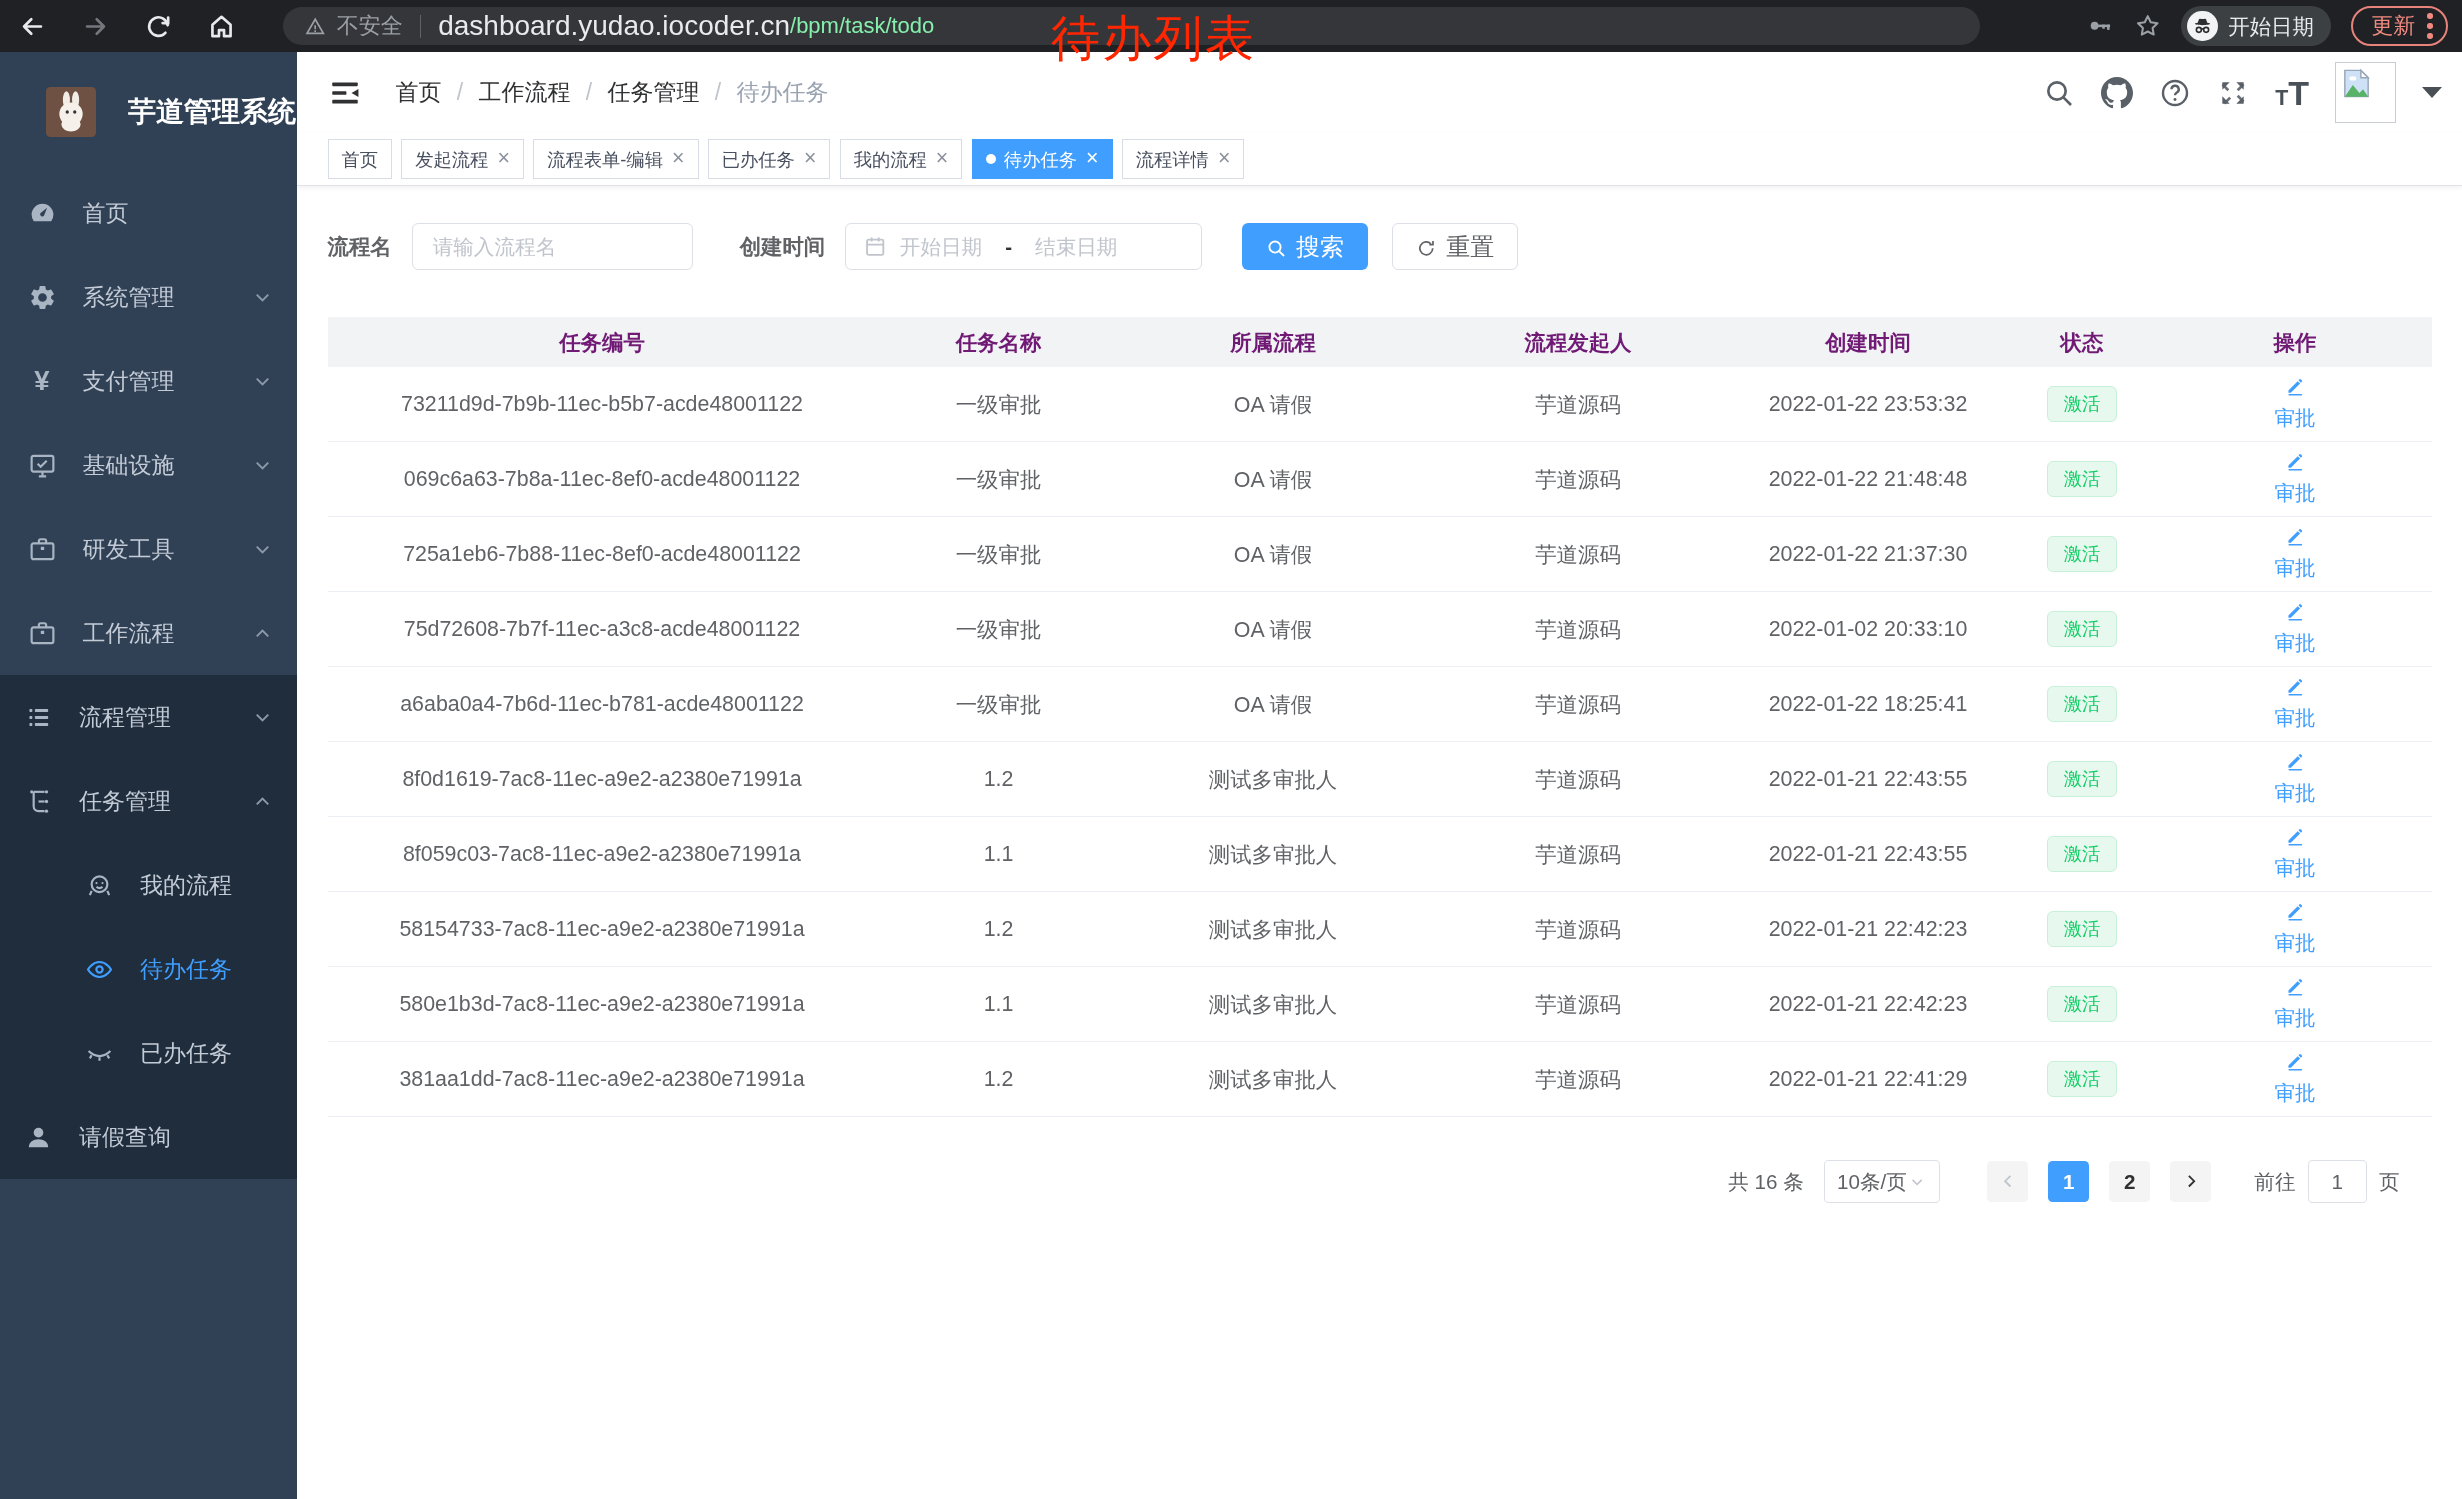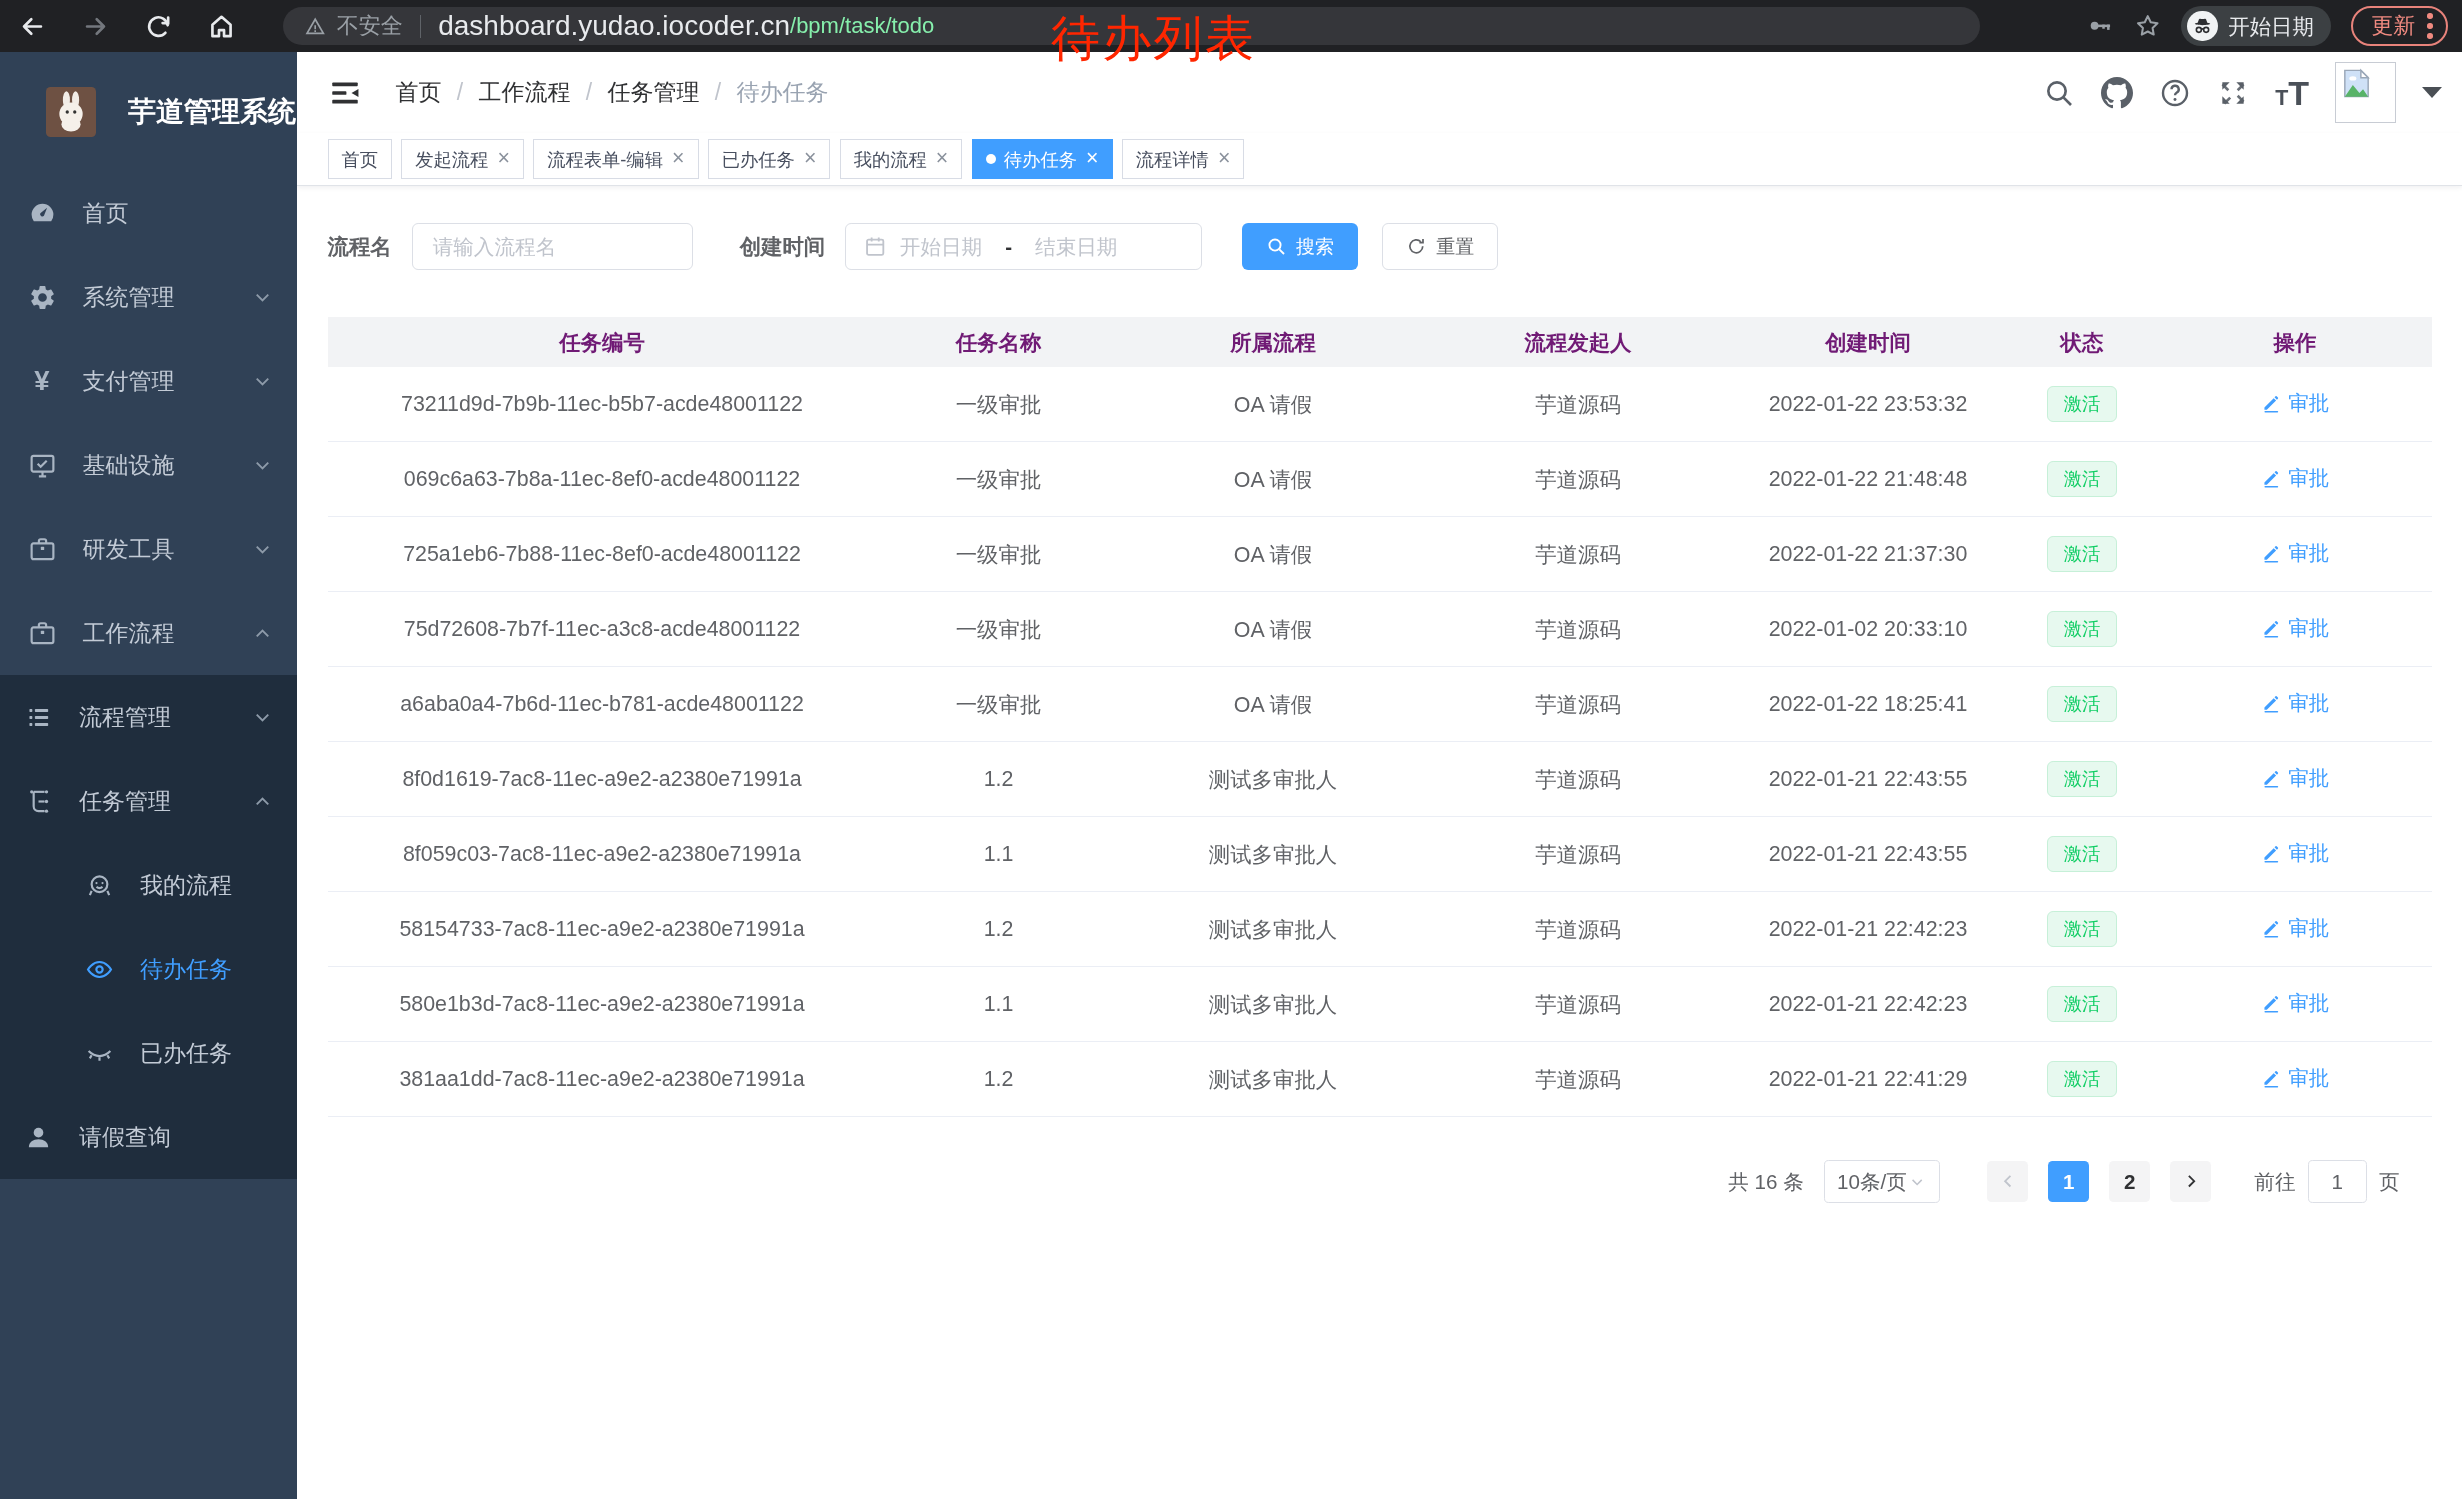--- a/index.html
+++ b/index.html
@@ -73,33 +73,33 @@
   .tag .dot { width:10.7px; height:10.7px; border-radius:50%; background:#fff; }
 
   .content { padding:37px 30.5px 0; }
   .filter { display:flex; align-items:center; margin-bottom:47px; }
   .flabel { font-size:21.4px; font-weight:700; color:#606266; margin-right:20px; white-space:nowrap; }
   .input { width:281px; height:47px; border:0.8px solid #dcdfe6; border-radius:6.1px; display:flex; align-items:center; padding:0 20px; font-size:20.6px; color:#c0c4cc; background:#fff; }
   .ml60 { margin-left:47px; }
   .range { width:357px; height:47px; border:0.8px solid #dcdfe6; border-radius:6.1px; display:flex; align-items:center; padding:0 17px; font-size:20.6px; color:#c0c4cc; background:#fff; }
   .range .cal { width:24.4px; height:24.4px; color:#c0c4cc; margin-right:12.2px; flex:none; }
   .range .rsep { color:#303133; font-weight:700; margin:0 23px; }
-  .btn { height:47px; border-radius:6.1px; font-size:19px; display:inline-flex; align-items:center; gap:9.2px; padding:0 23px; cursor:pointer; border:0.8px solid transparent; }
+  .btn { height:47px; border-radius:6.1px; font-size:24px; display:inline-flex; align-items:center; gap:9.2px; padding:0 23px; cursor:pointer; border:0.8px solid transparent; }
   .btn .bic { width:20.6px; height:20.6px; }
   .btn-search { background:#409eff; color:#fff; margin-left:40px; }
   .btn-reset { background:#fff; color:#606266; border-color:#dcdfe6; margin-left:24.4px; }
 
   .table { width:2104px; }
   .grid7 { display:grid; grid-template-columns:549px 244px 305px 305px 275px 153px 273px; align-items:center; }
   .thead { background:#f2f3f5; height:50px; }
   .th { text-align:center; font-size:21.4px; font-weight:700; color:#701a75; }
   .trow { height:75px; border-bottom:0.8px solid #ebeef5; background:#fff; }
   .td { text-align:center; font-size:21.4px; color:#606266; }
   .tag-success { display:inline-block; padding:7.6px 15.3px; border-radius:6.1px; background:#e7f9ef; border:0.8px solid #c6f0d8; color:#13ce66; font-size:18.3px; line-height:1; }
-  .op-link { color:#409eff; font-size:20.6px; display:inline-flex; align-items:center; gap:6.9px; cursor:pointer; text-decoration:none; }
+  .op-link { color:#409eff; font-size:20.6px; display:inline-flex; align-items:center; gap:6.9px; cursor:pointer; text-decoration:none;flex-direction:column; }
   .op-link svg { width:20.6px; height:20.6px; }
 
   .pager { margin-top:43px; display:flex; align-items:center; justify-content:flex-end; gap:20px; padding-right:32px; font-size:20.6px; color:#606266; }
   .psel { width:116px; height:43px; border:0.8px solid #dcdfe6; border-radius:4.6px; display:flex; align-items:center; justify-content:space-between; padding:0 12.2px; cursor:pointer; background:#fff; }
   .psel .schev { width:18.3px; height:18.3px; color:#c0c4cc; }
   .pbtn { min-width:41px; height:41px; border-radius:4.6px; background:#f4f4f5; display:flex; align-items:center; justify-content:center; font-size:20.6px; font-weight:600; color:#303133; cursor:pointer; }
   .pbtn svg { width:18.3px; height:18.3px; }
   .pbtn.prev { color:#c0c4cc; margin-left:27.5px; }
   .pbtn.page.active { background:#409eff; color:#fff; }
   .goto-wrap { display:flex; align-items:center; gap:12.2px; margin-left:23px; }

